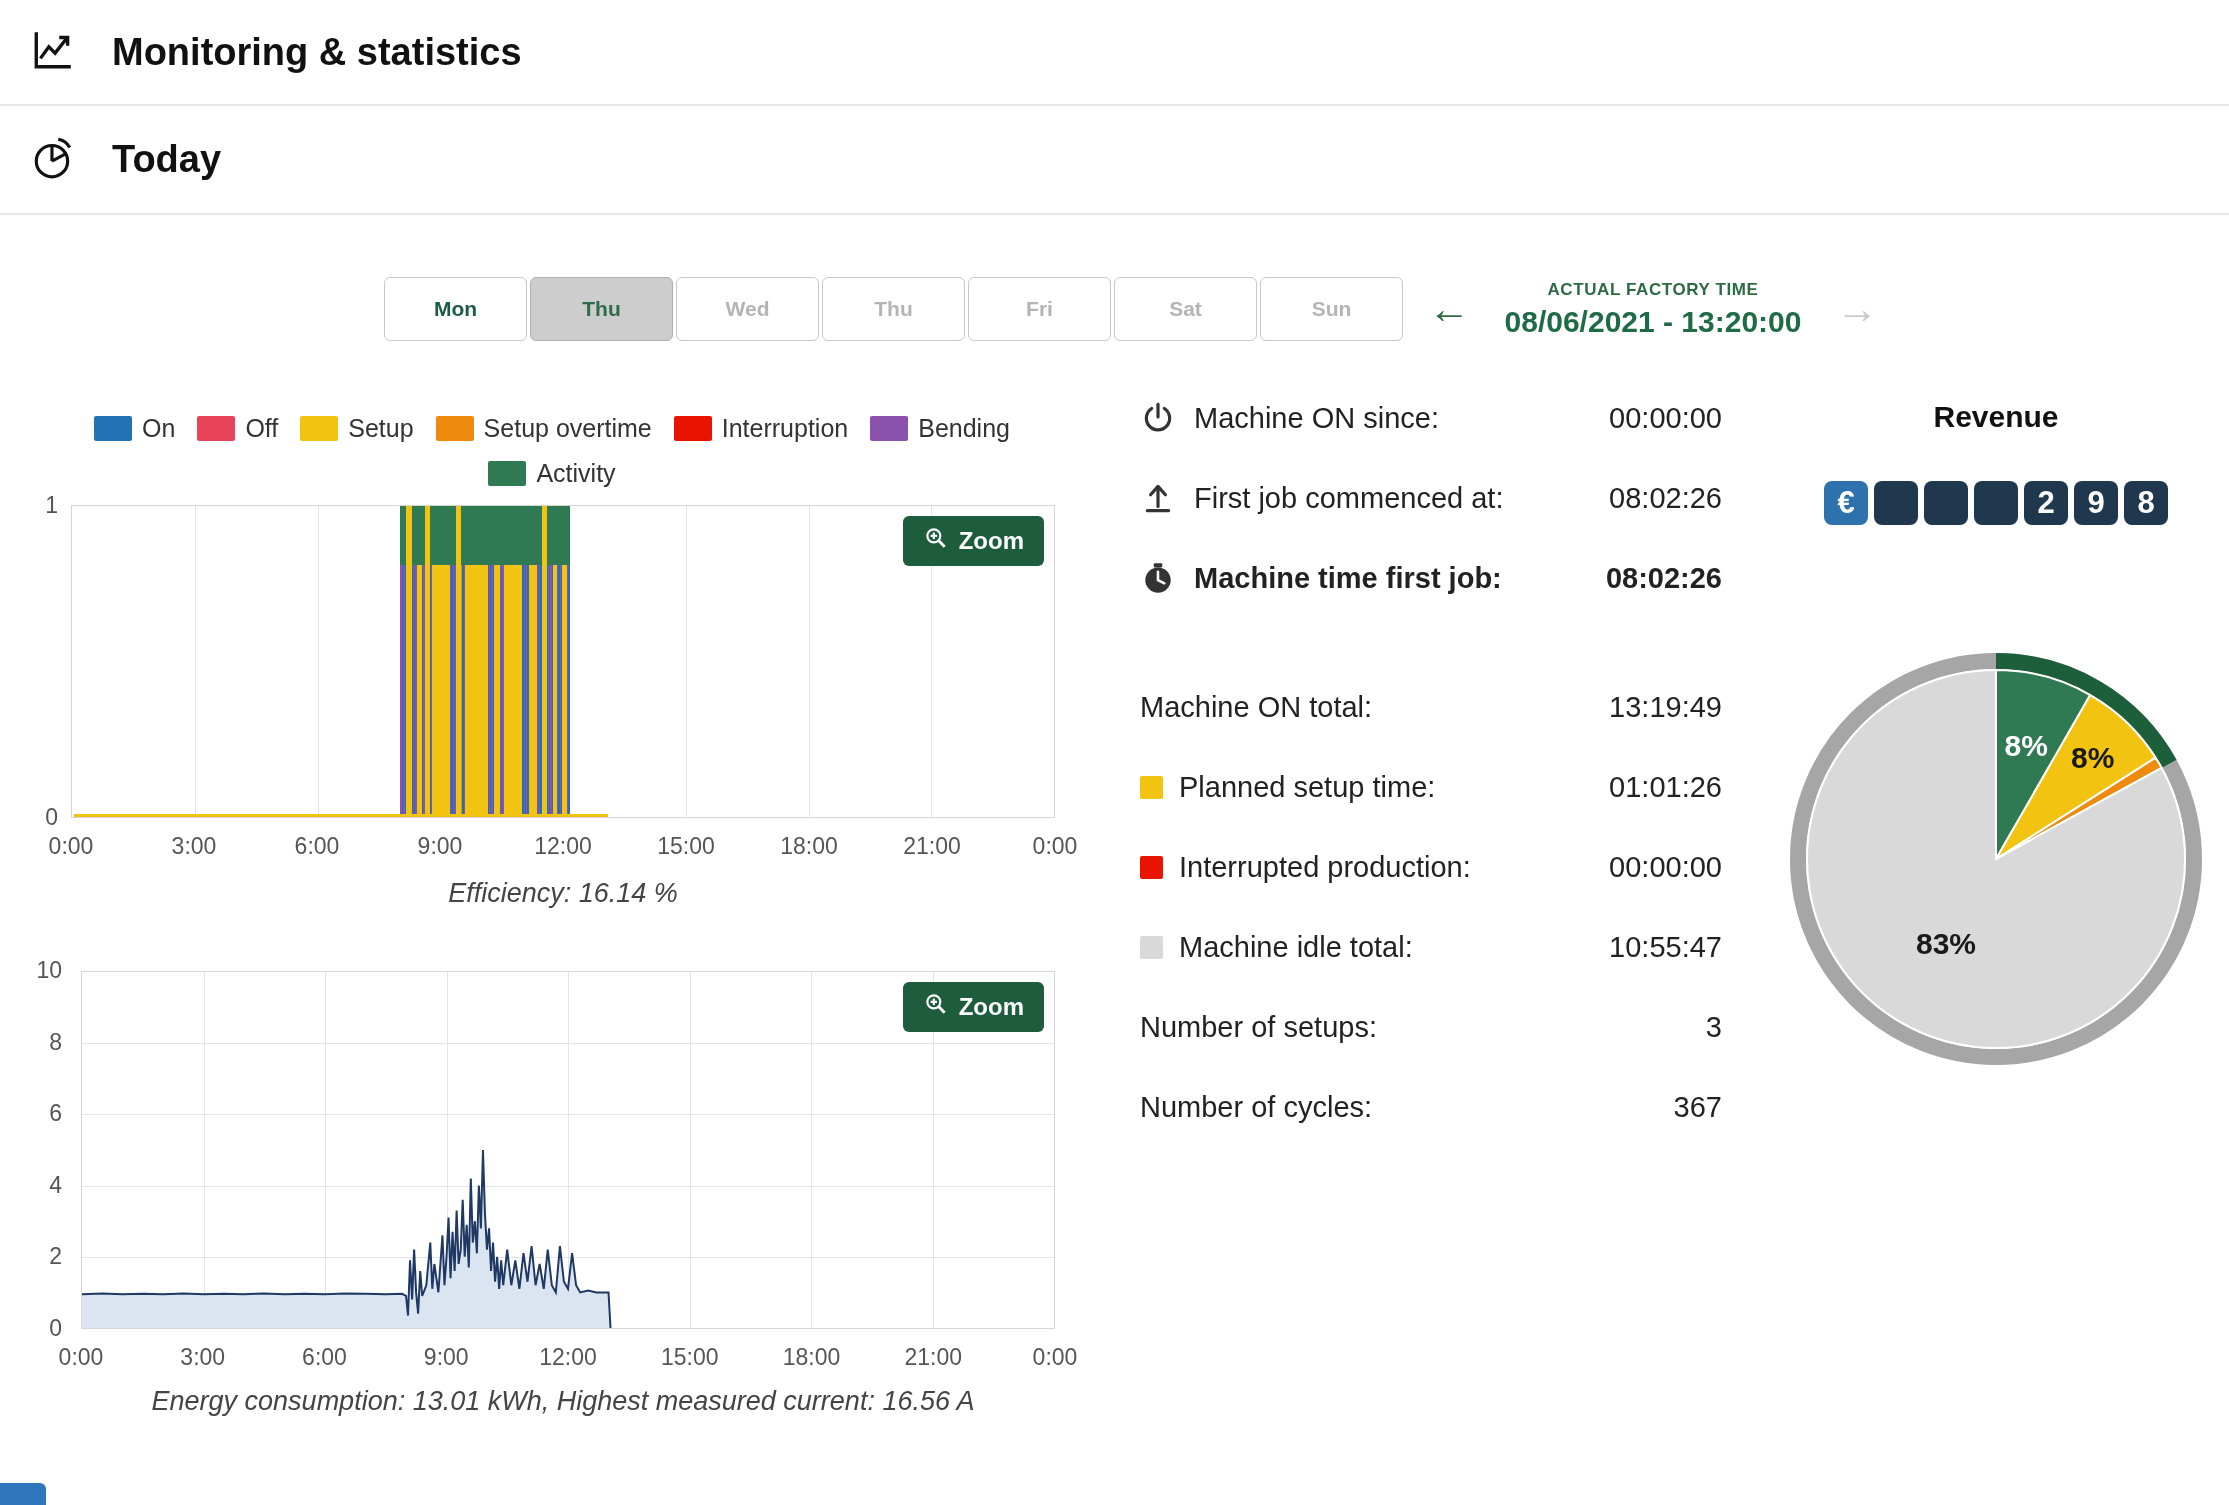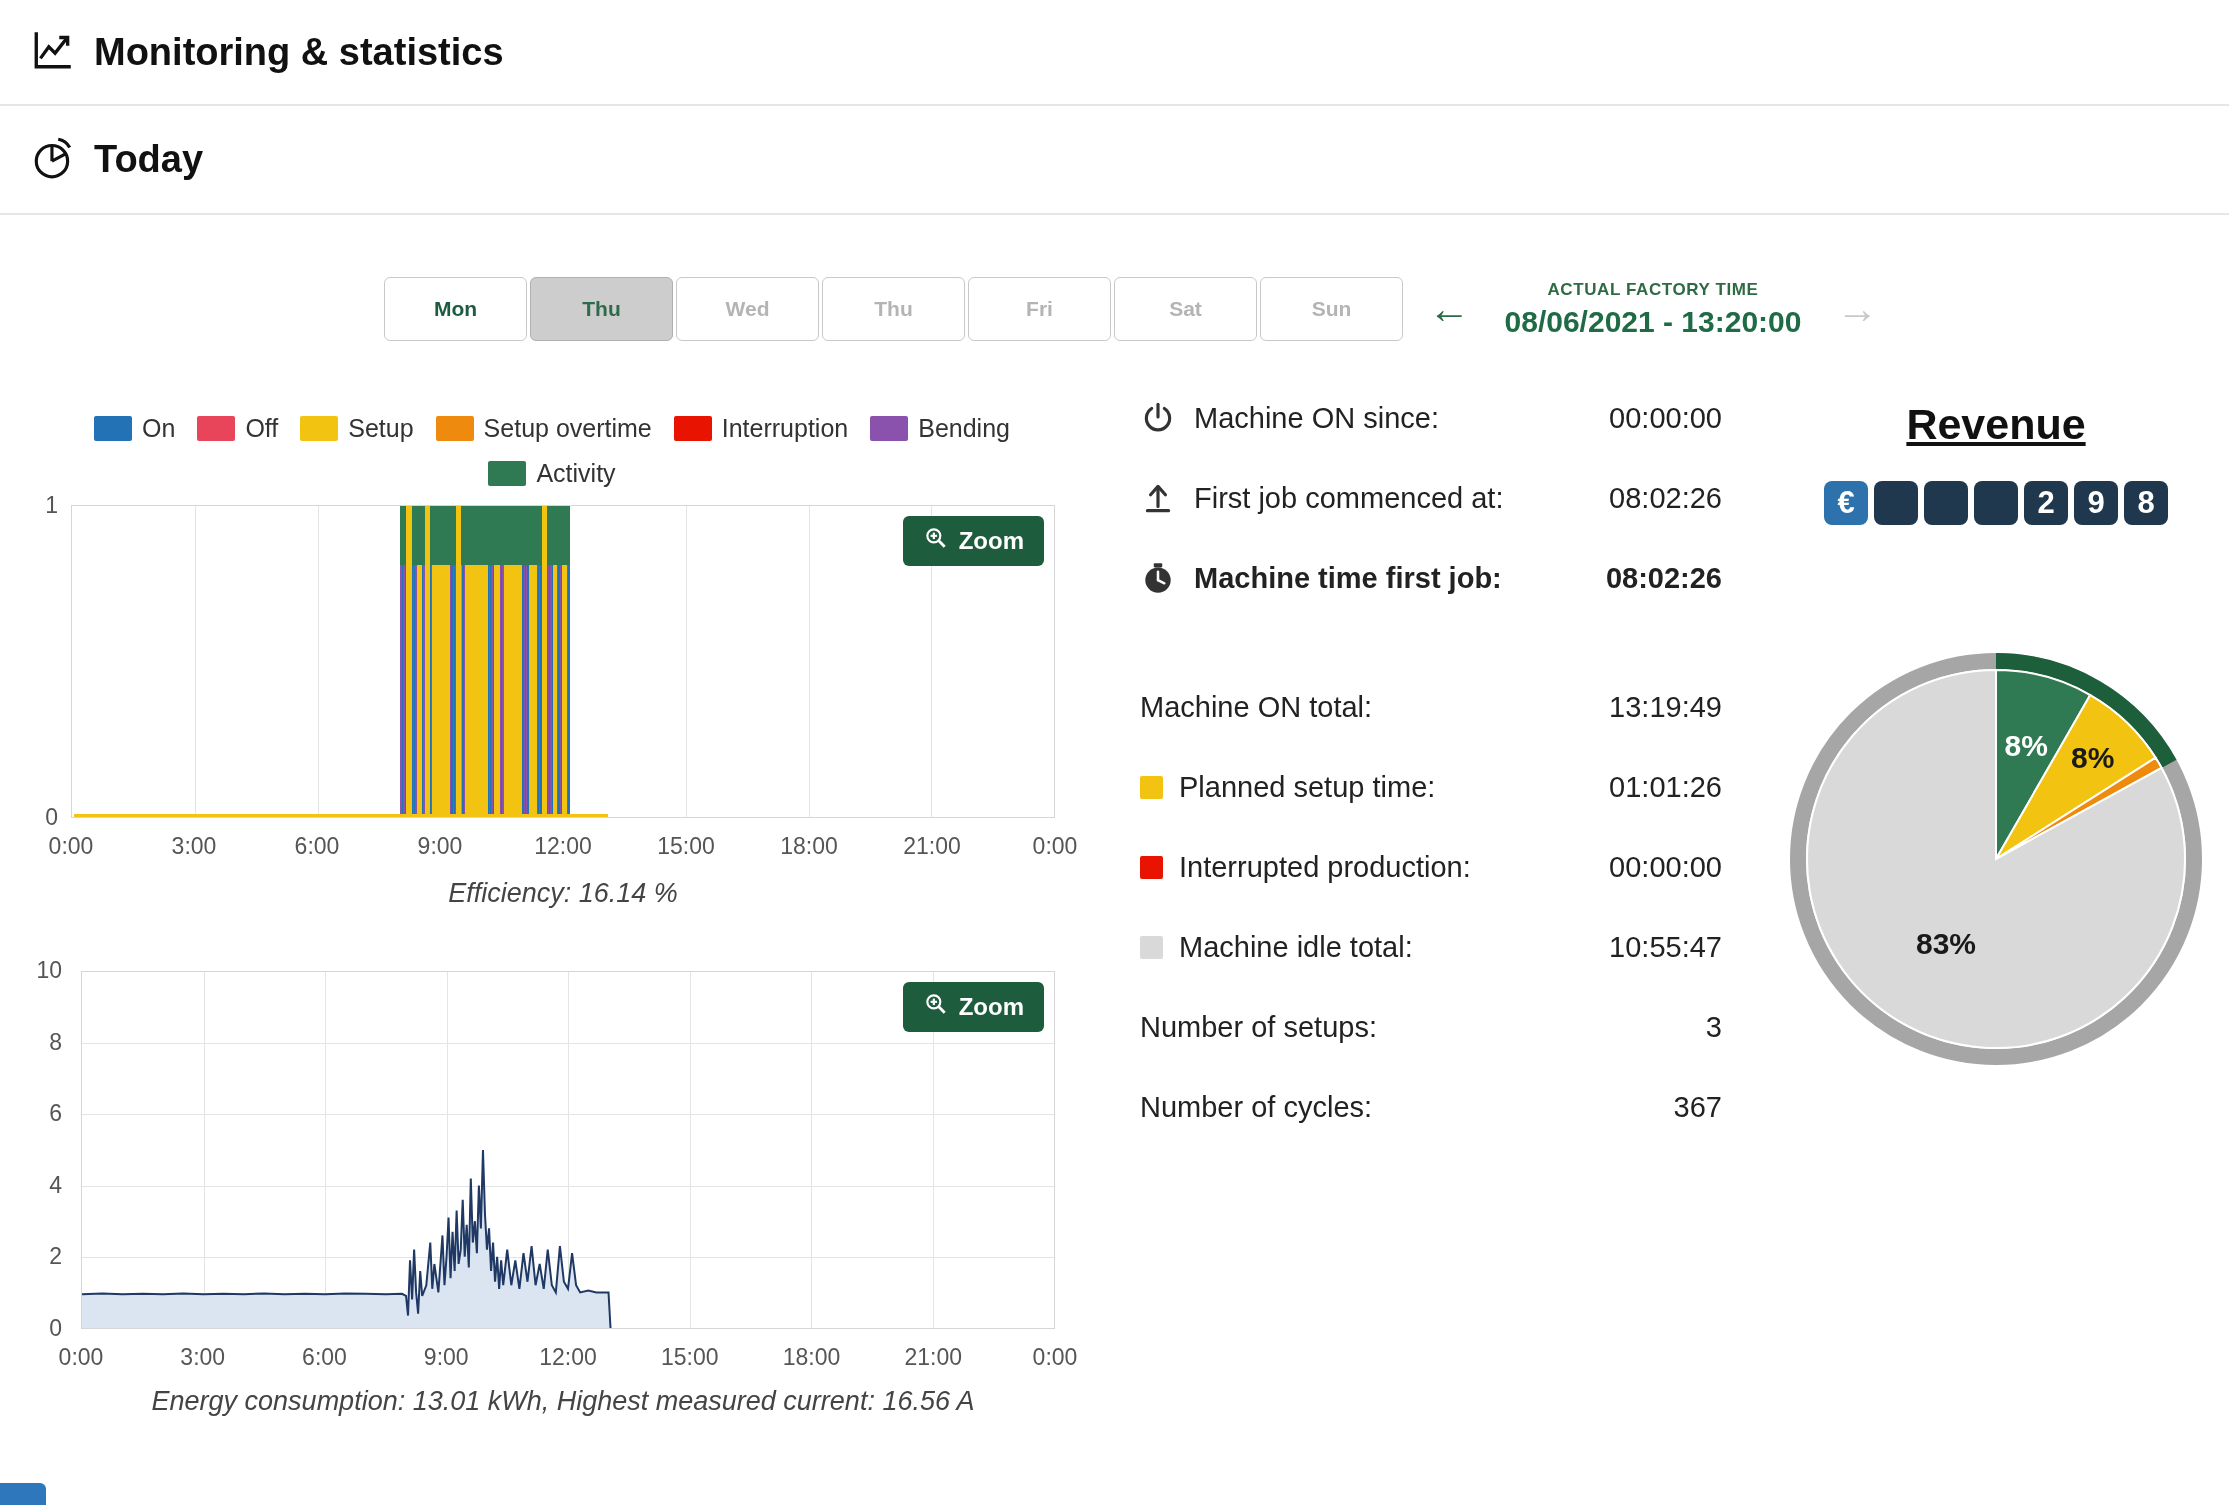--- a/index.html
+++ b/index.html
@@ -1,19 +1,19 @@
 <!DOCTYPE html>
 <html><head>
 <meta charset="utf-8">
 <style>
   html,body{margin:0;padding:0;background:#fff;font-family:"Liberation Sans",sans-serif;color:#1a1a1a;}
   #app{position:relative;width:2229px;height:1505px;background:#fff;overflow:hidden;}
 
   
-  .hdr{position:absolute;left:0;right:0;display:flex;align-items:center;gap:18px;padding-left:30px;background:#fff;border-bottom:2px solid #e6e6e6;box-sizing:border-box;}
+  .hdr{position:absolute;left:0;right:0;display:flex;align-items:center;gap:36px;padding-left:30px;background:#fff;border-bottom:2px solid #e6e6e6;box-sizing:border-box;}
   #hdr1{top:0;height:106px;}
   #hdr2{top:106px;height:109px;}
   .hdr-title{font-size:38px;font-weight:700;color:#111;}
 
   
   #tabs{position:absolute;left:384px;top:277px;display:flex;gap:3px;}
   .tab{width:143px;height:64px;border:1px solid #c9c9c9;border-radius:6px;background:#fff;display:flex;align-items:center;justify-content:center;font-size:21px;font-weight:700;box-sizing:border-box;cursor:pointer;}
   .tab.enabled{color:#1d5c40;}
   .tab.selected{background:#cdcdcd;border-color:#b0b0b0;color:#2e6b4a;}
   .tab.disabled{color:#b4b4b4;}
@@ -63,21 +63,21 @@
   #sg1{top:378px;} #sg2{top:667px;} #sg3{top:1356px;}
   .stat-row{height:80px;display:flex;align-items:center;font-size:29px;color:#222;}
   .stat-icon{width:54px;display:flex;align-items:center;flex:0 0 auto;}
   .stat-sw{width:23px;height:23px;border-radius:2px;margin-right:16px;flex:0 0 auto;}
   .stat-label{white-space:nowrap;}
   .stat-value{margin-left:auto;white-space:nowrap;}
   .bold{font-weight:700;}
   .info-wrap{margin-left:14px;display:flex;align-items:center;cursor:pointer;}
 
   
-  #rev-title{position:absolute;left:1786px;top:400px;width:420px;text-align:center;font-size:43px;font-weight:700;color:#111;text-decoration:underline;}
+  #rev-title{position:absolute;left:1786px;top:400px;width:420px;text-align:center;font-size:30px;font-weight:700;color:#111;}
   #rev-counter{position:absolute;left:1786px;top:481px;width:420px;display:flex;justify-content:center;gap:6px;}
   .digit{width:44px;height:44px;border-radius:8px;background:#20384e;color:#fff;display:flex;align-items:center;justify-content:center;font-size:31px;font-weight:700;}
   .digit.euro{background:#2d72ad;}
   #pie-wrap{position:absolute;left:1786px;top:649px;width:420px;height:420px;}
   #pie-wrap svg{position:absolute;inset:0;}
   .pie-label{position:absolute;transform:translate(-50%,-50%);font-weight:700;font-size:30px;z-index:3;}
 
   #footer-chip{position:absolute;left:0;bottom:0;width:46px;height:22px;background:#2f77bd;border-top-right-radius:6px;}
 </style>
 </head>

